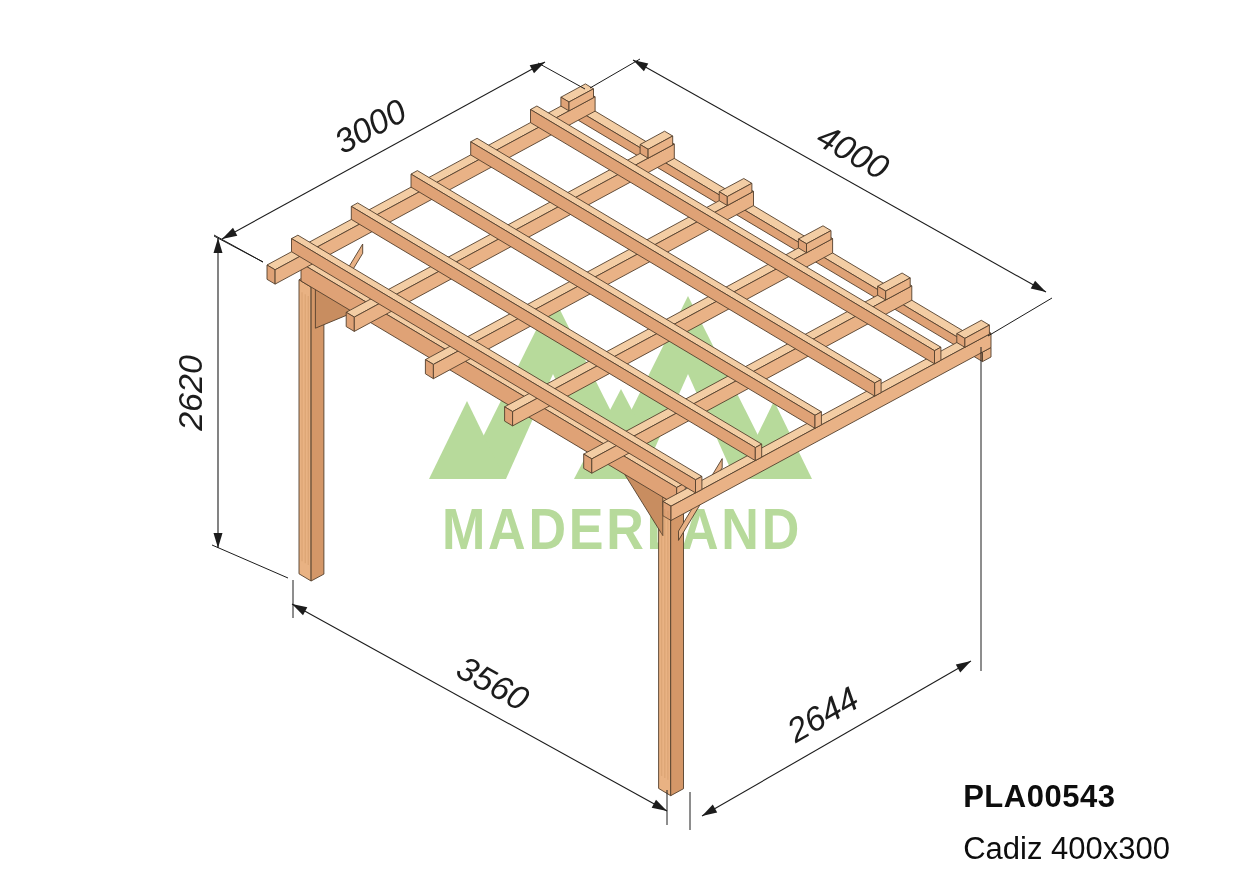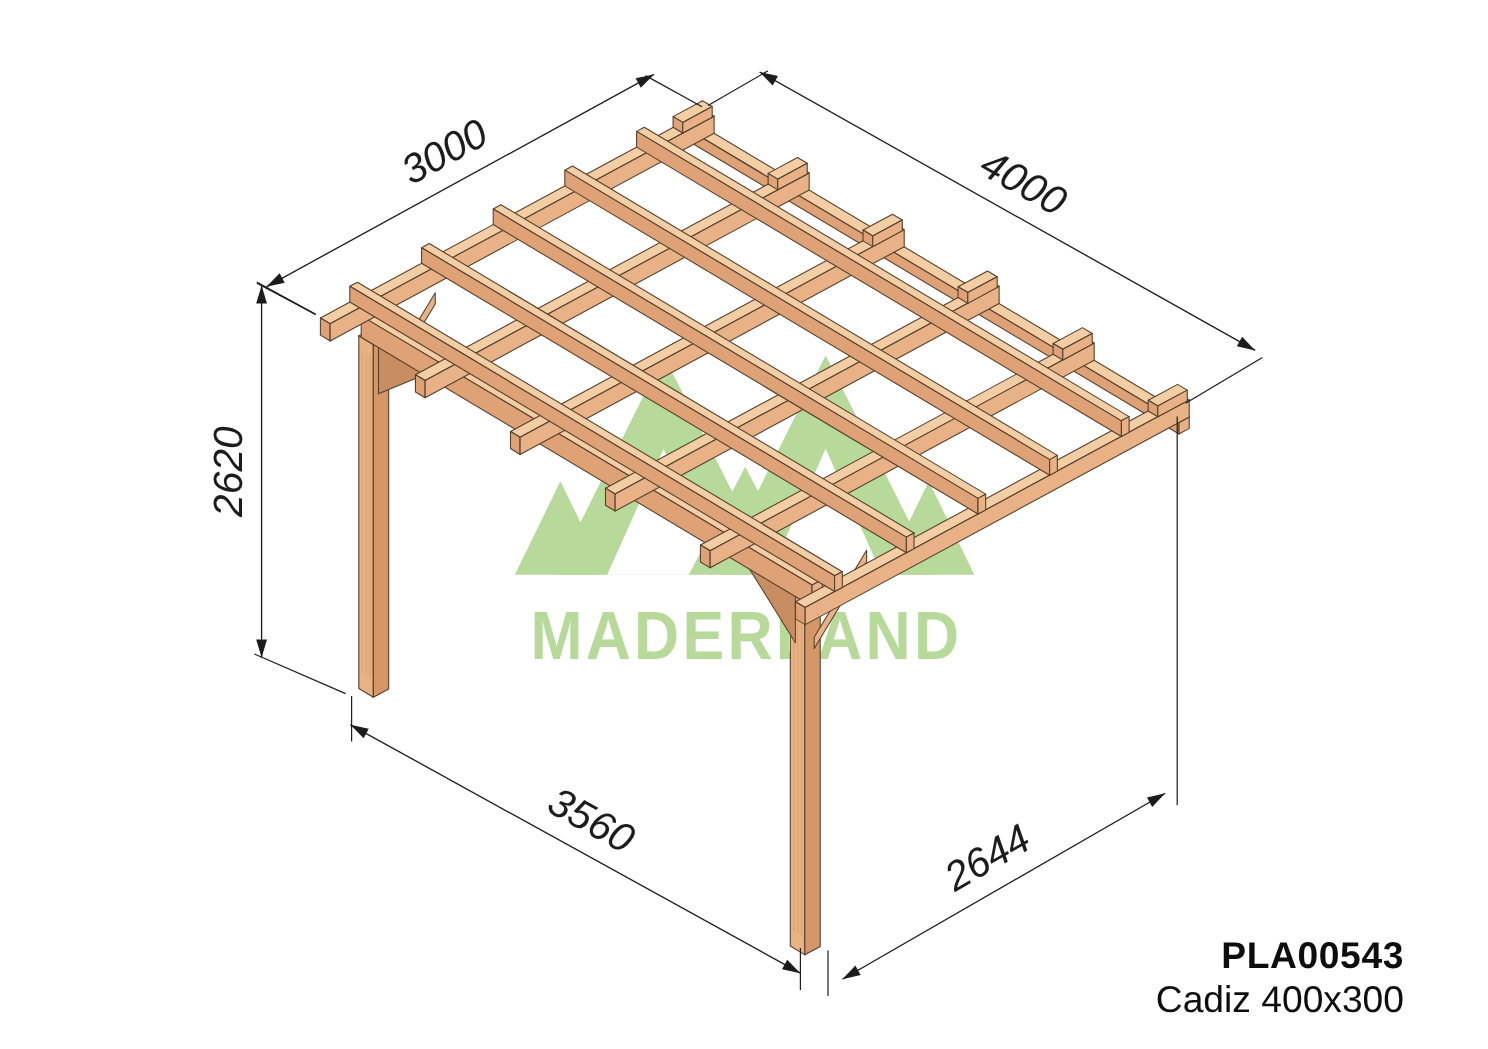--- a/index.html
+++ b/index.html
@@ -1,22 +1,22 @@
 <!DOCTYPE html>
 <html><head>
 <meta charset="utf-8">
 <style>
   html,body{margin:0;padding:0;background:#fff;}
   .page{position:relative;width:1240px;height:874px;background:#fff;overflow:hidden;
         font-family:"Liberation Sans",sans-serif;}
   .scene{position:absolute;left:0;top:0;}
-  .product-block{position:absolute;right:70px;top:779px;text-align:right;color:#0d0d0d;
+  .product-block{position:absolute;right:70px;top:779px;color:#0d0d0d;
                  line-height:36px;}
   .product-code{font-size:31px;font-weight:700;letter-spacing:0.5px;}
-  .product-name{font-size:31px;font-weight:400;}
+  .product-name{font-size:31px;font-weight:400;margin-top:16px;}
 </style>
 </head>
 <body>
 
 <div class="page">
   <svg id="scene" class="scene" width="1240" height="874" viewBox="0 0 1240 874">
       <g>
         <g>
           <polygon points="553.0,296.0 462.0,479.0 645.0,479.0" fill="#b7da9b" stroke="#54402c" stroke-width="0" stroke-linejoin="round"></polygon>
           <polygon points="688.0,296.0 597.0,479.0 780.0,479.0" fill="#b7da9b" stroke="#54402c" stroke-width="0" stroke-linejoin="round"></polygon>

